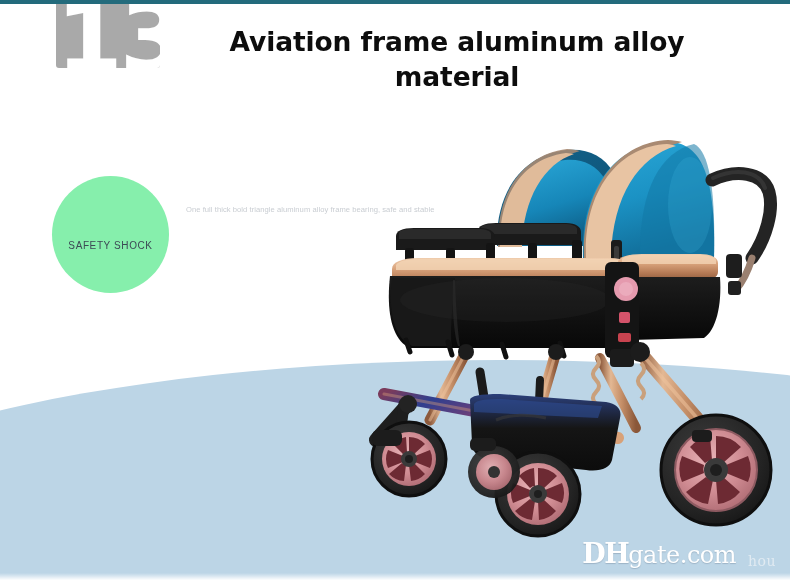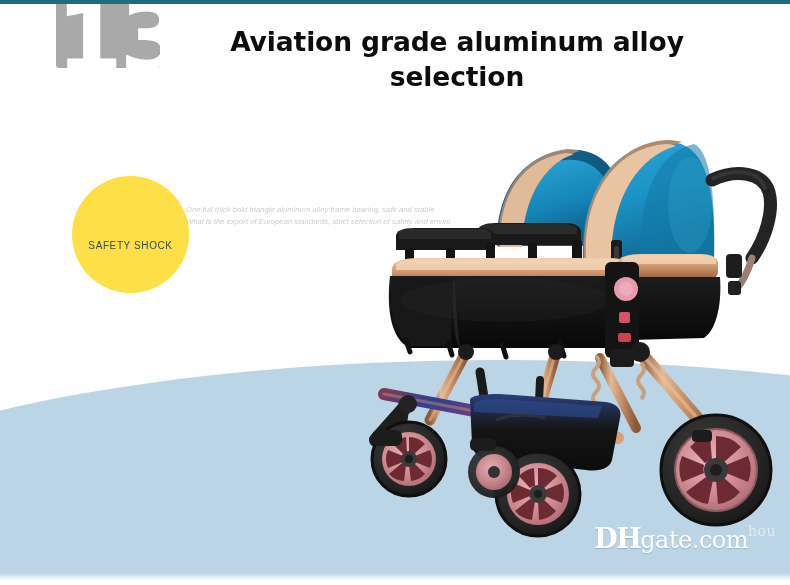--- a/index.html
+++ b/index.html
@@ -98,24 +98,24 @@
     font-weight: bold;
     line-height: 1.33;
     color: #0d0d0d;
     letter-spacing: -0.1px;
     font-family: "DejaVu Sans", sans-serif;
   }
 
   
   .shock-circle {
     position: absolute;
-    left: 72px; top: 176px;
+    left: 52px; top: 176px;
     width: 117px; height: 117px;
     border-radius: 50%;
-    background: #fde047;
+    background: #86efac;
     z-index: 3;
   }
   .shock-label {
     position: absolute;
     left: 0; top: 64px;
     width: 117px;
     text-align: center;
     font-size: 10px;
     letter-spacing: 0.6px;
     color: #3c4a55;
@@ -130,30 +130,30 @@
     z-index: 3;
     pointer-events: none;
   }
   .desc-line {
     display: block;
     font-size: 7.6px;
     line-height: 1.55;
     color: #c9cdd2;
     white-space: nowrap;
     letter-spacing: 0.05px;
-    font-style: italic;
   }
 
   
   .watermark {
     position: absolute;
-    right: 14px; bottom: 31px;
+    right: 14px; bottom: 16px;
     z-index: 8;
     display: flex;
-    align-items: flex-start;
+    align-items: flex-end;
+    gap: 12px;
     user-select: none;
   }
   .wm-dh {
     font-size: 27px;
     font-weight: bold;
     color: #ffffff;
     font-family: "DejaVu Serif", serif;
     letter-spacing: -1.5px;
     text-shadow: 0 1px 1px rgba(120,140,160,0.45);
   }
@@ -192,30 +192,29 @@
   <div class="bg-bottom-white"></div>
 
   <div class="top-strip"></div>
 
   <div class="badge">
     <span class="badge-number">13</span>
     <span class="badge-caption">ALUMINIUM ALLOY</span>
   </div>
 
   <div class="headline">
-    <span class="headline-line">Aviation grade aluminum alloy selection</span>
+    <span class="headline-line">Aviation frame aluminum alloy material</span>
   </div>
 
   <div class="shock-circle">
     <span class="shock-label">SAFETY SHOCK</span>
   </div>
 
   <div class="desc">
     <span class="desc-line">One full thick bold triangle aluminum alloy frame bearing, safe and stable</span>
-    <span class="desc-line">What is the export of European standards, strict selection of safety and enviro</span>
   </div>
 
   <div class="stroller">
     <svg viewBox="0 0 790 585" xmlns="http://www.w3.org/2000/svg">
       <defs>
         <linearGradient id="canopyG" x1="0" y1="0" x2="0.3" y2="1">
           <stop offset="0%" stop-color="#2aa8d8"></stop>
           <stop offset="55%" stop-color="#1b92c4"></stop>
           <stop offset="100%" stop-color="#12709c"></stop>
         </linearGradient>

